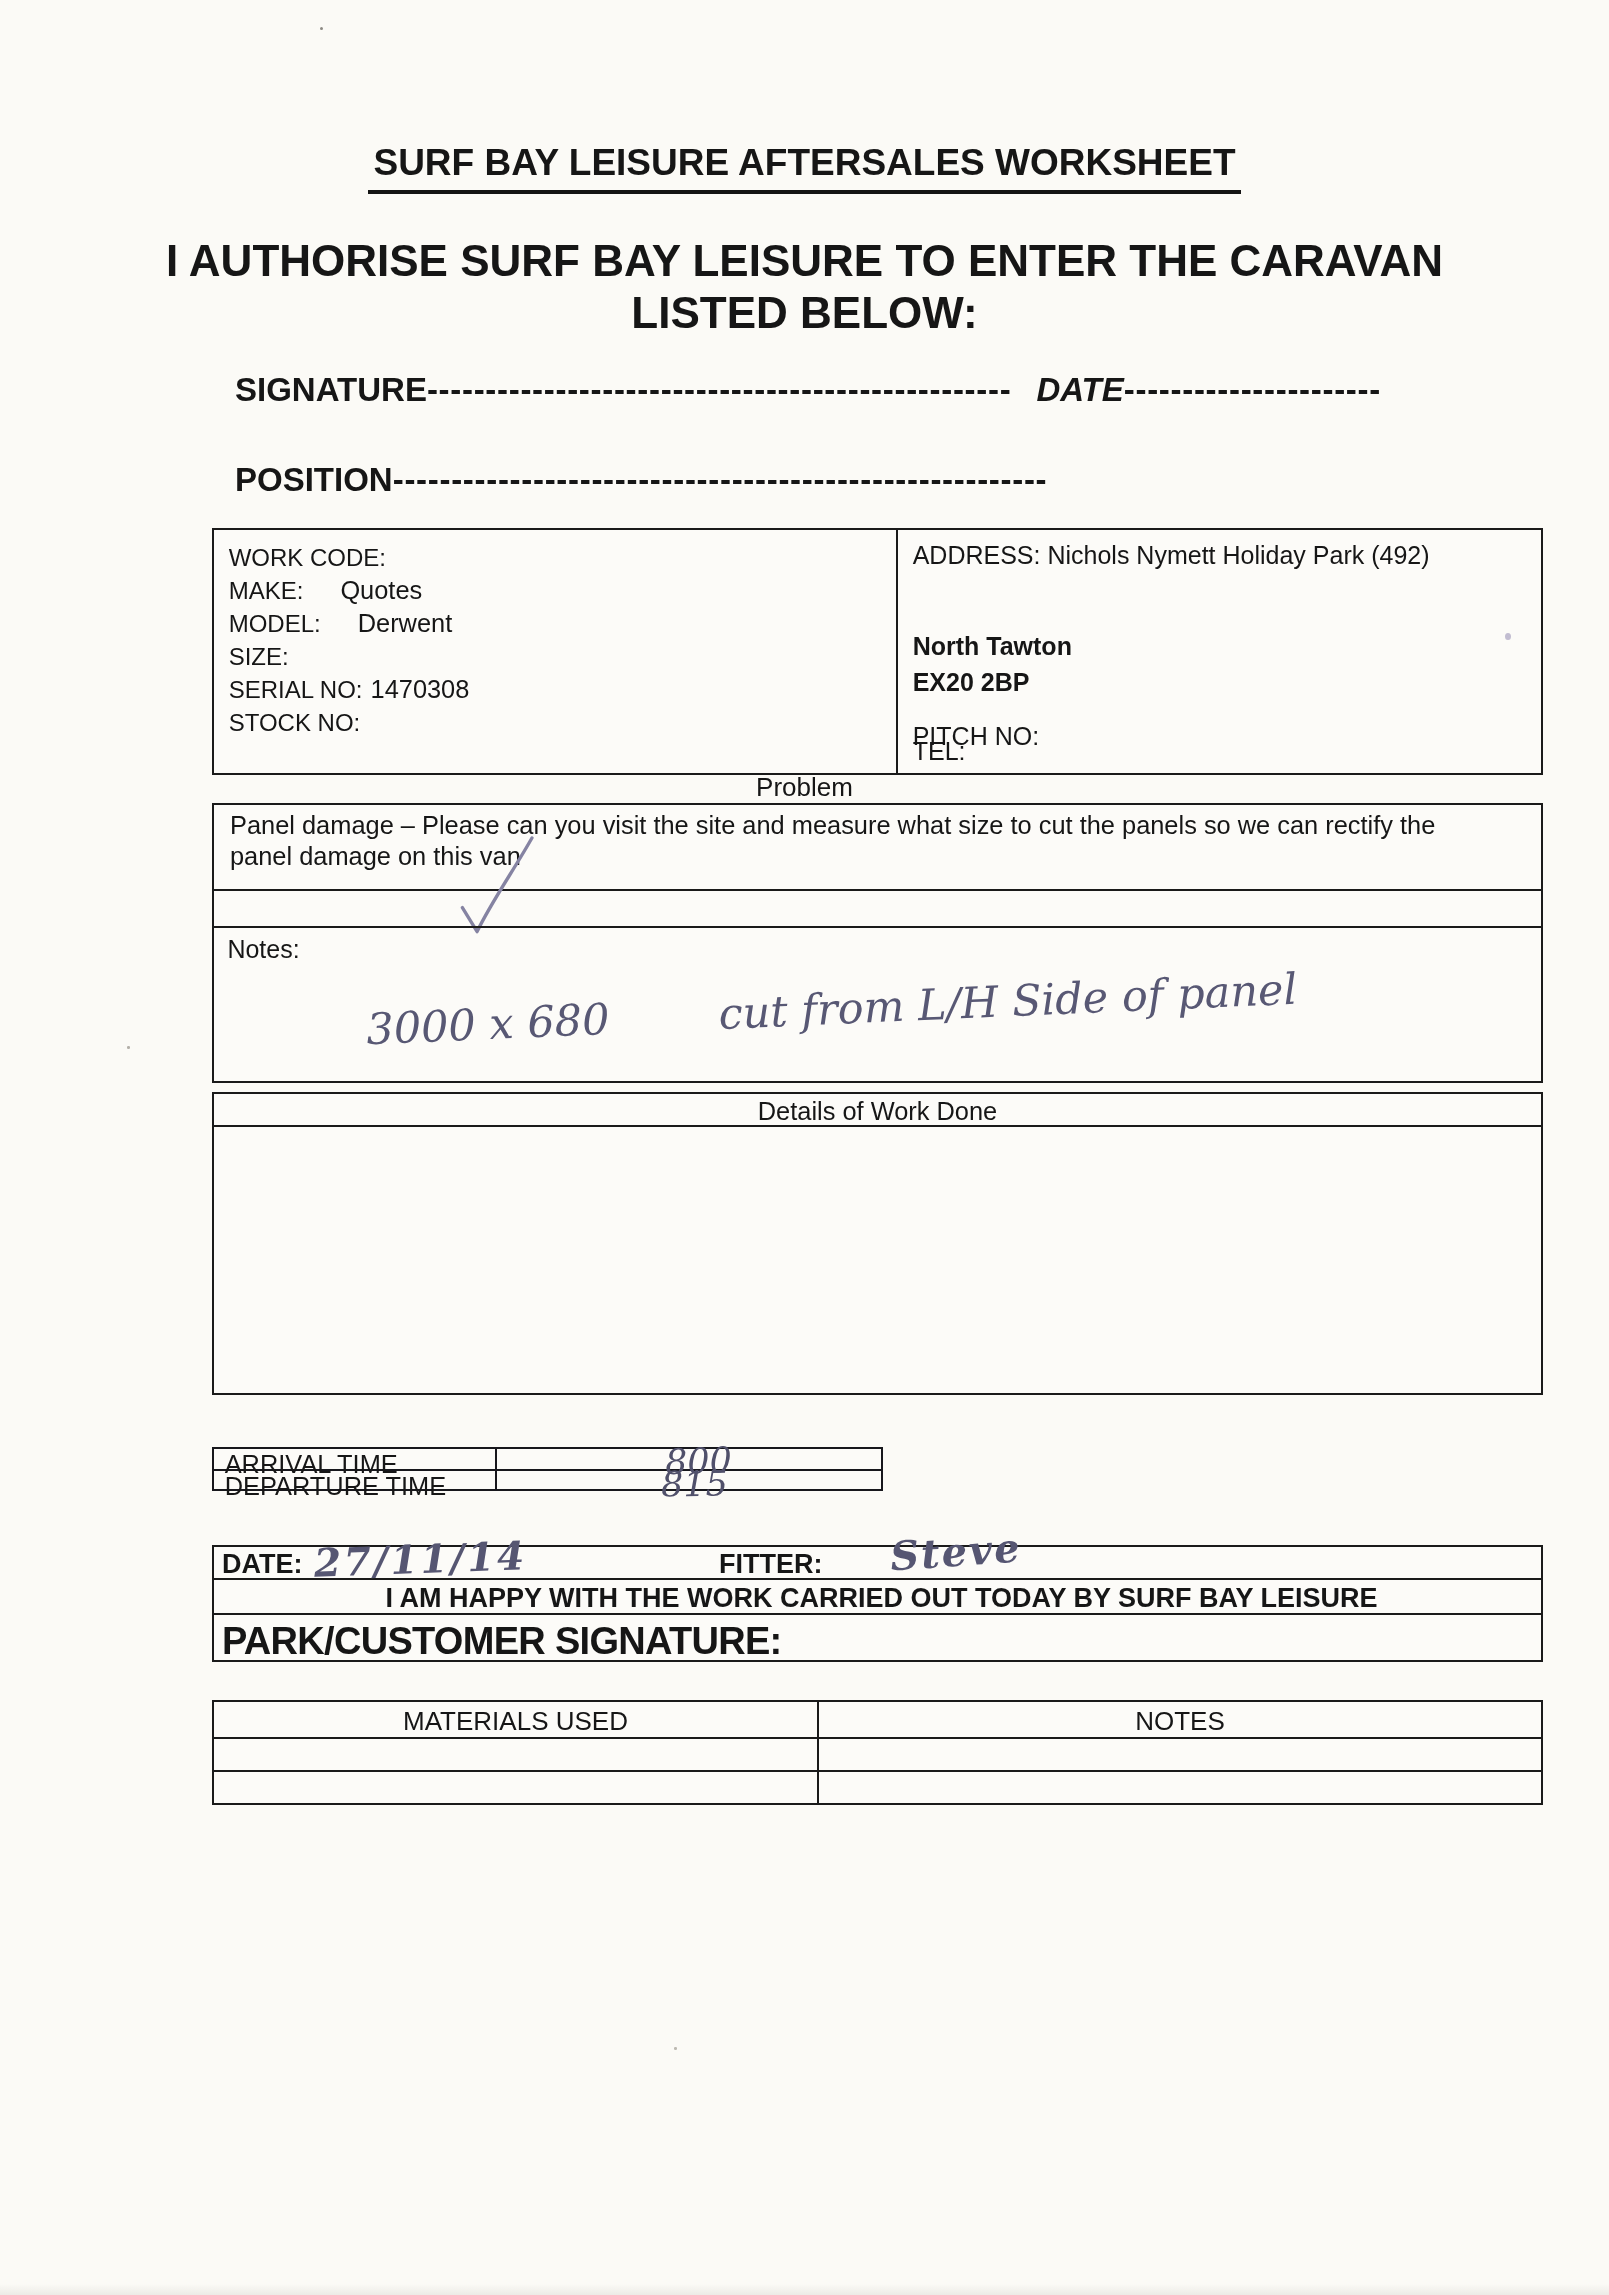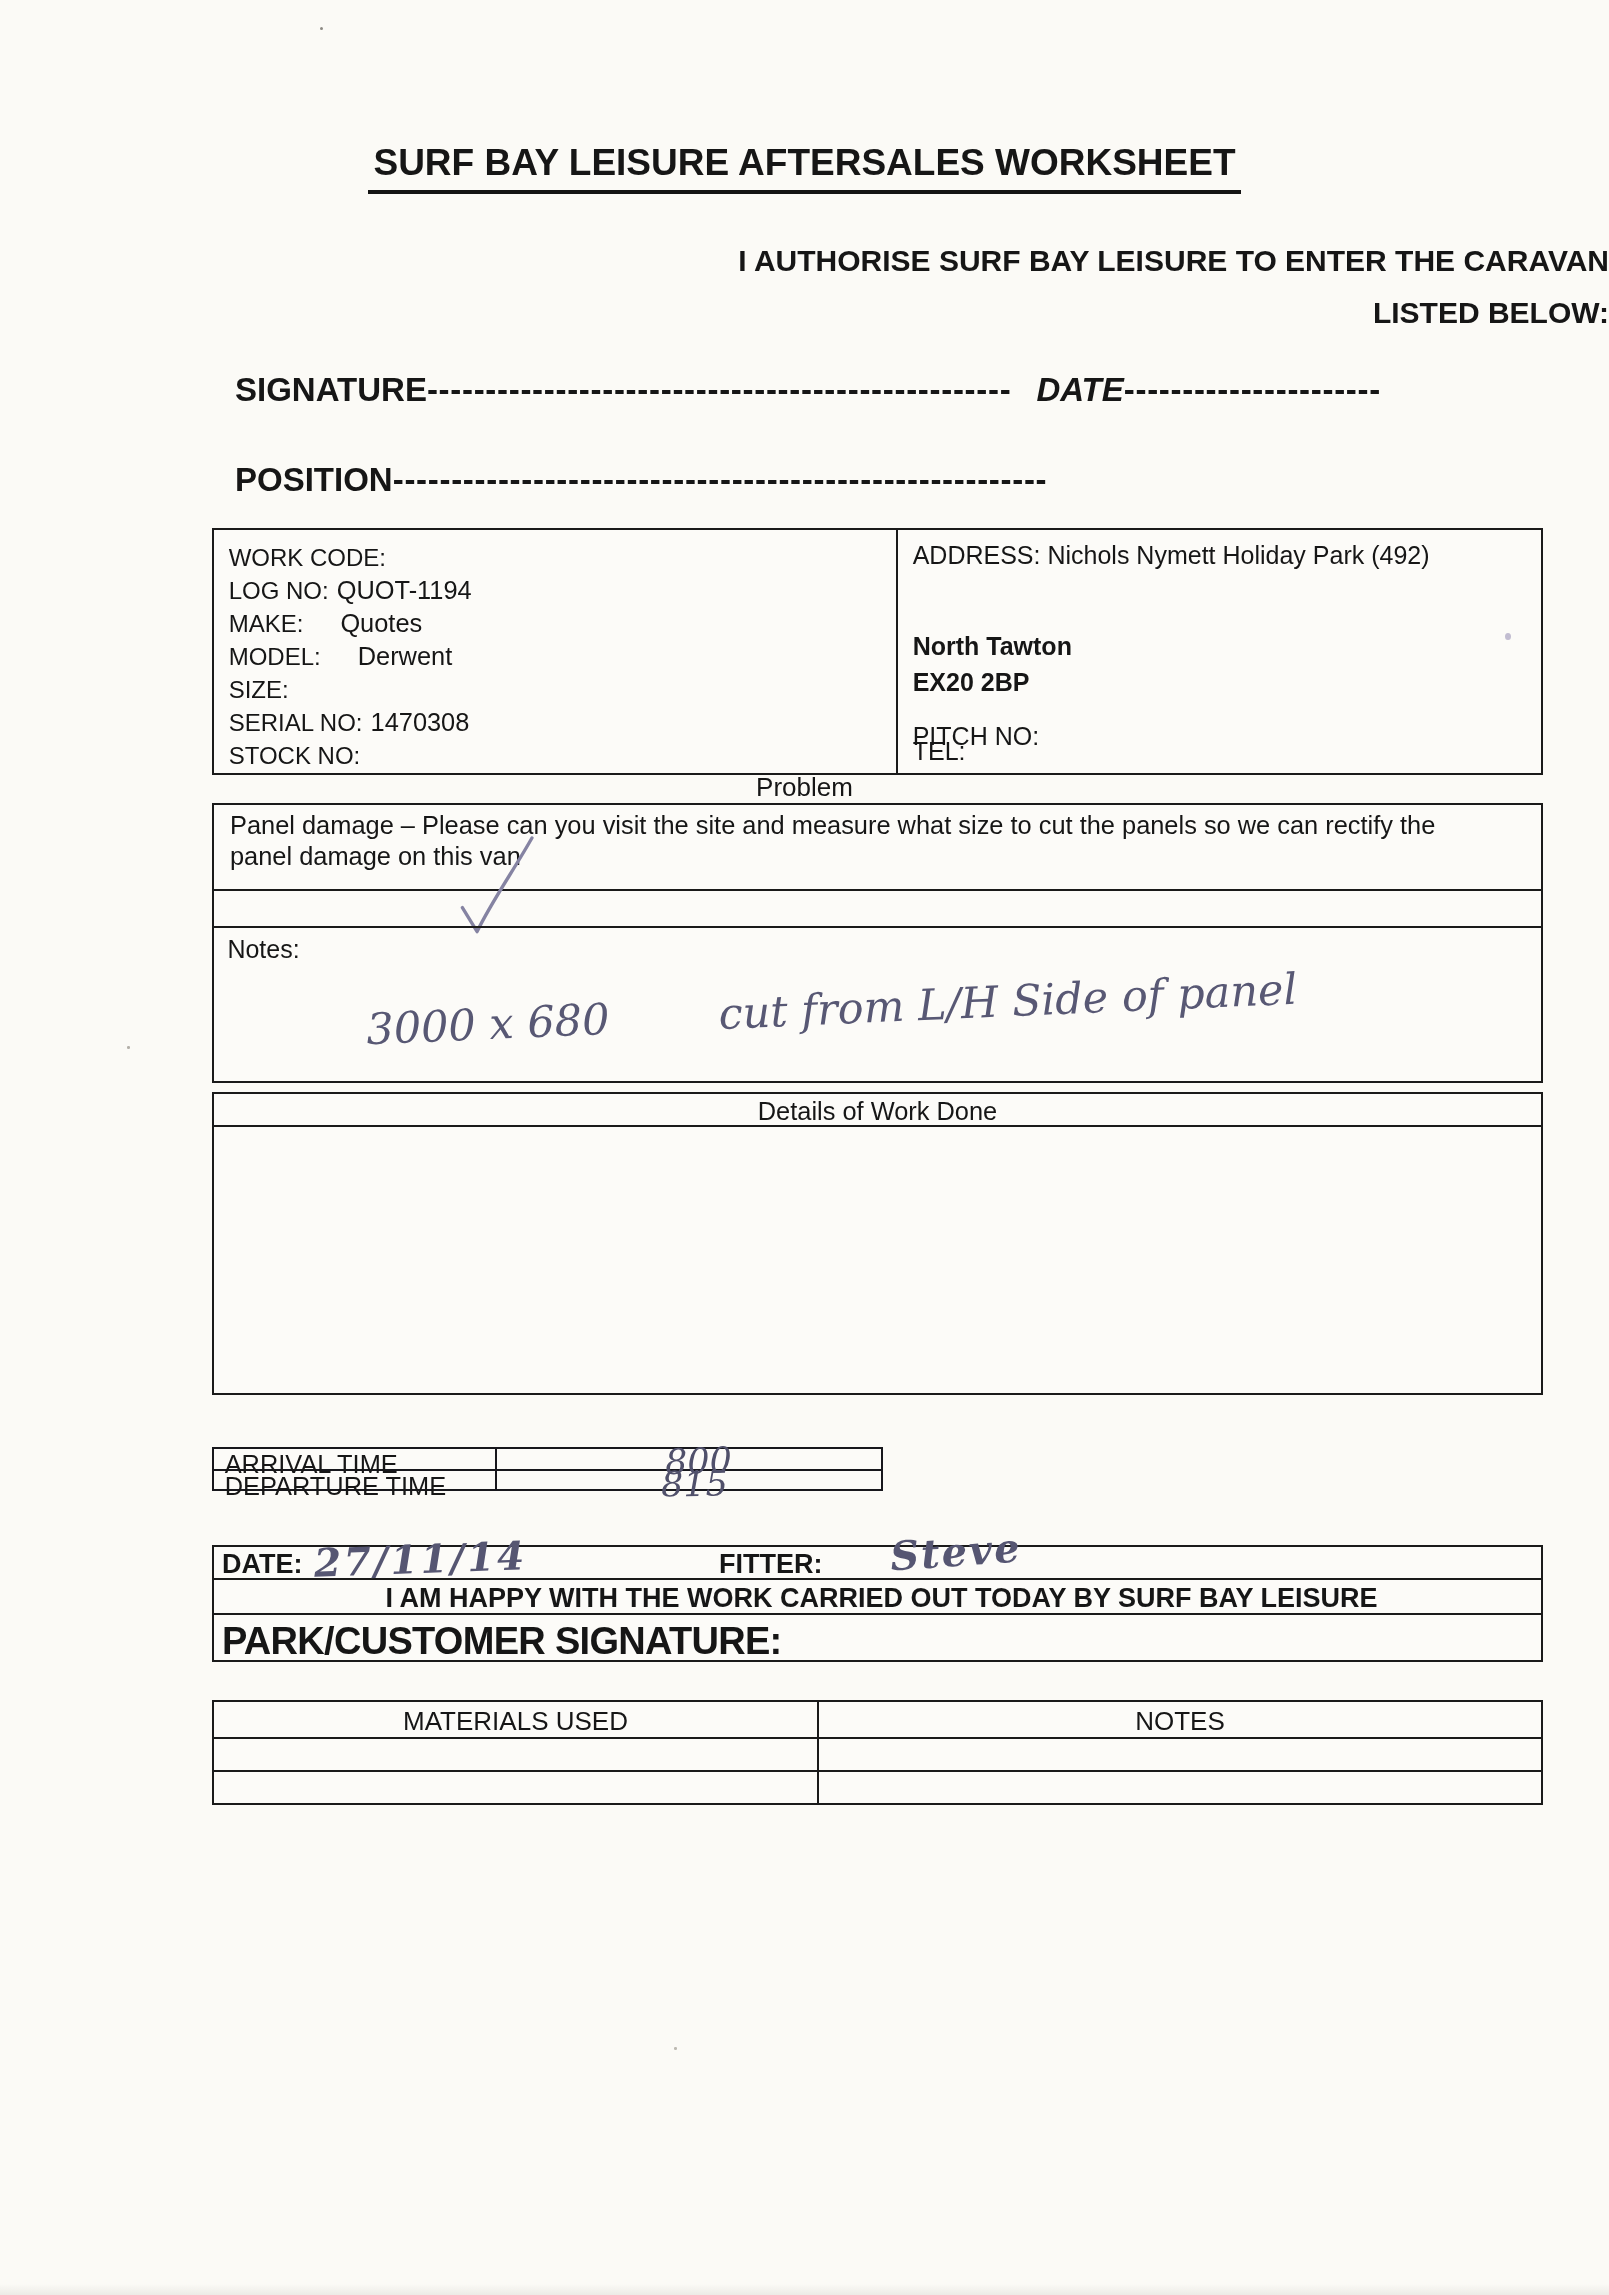--- a/index.html
+++ b/index.html
@@ -10,22 +10,22 @@
     font-family: "Liberation Sans", sans-serif; color: #161616;
   }
   .scan-edge { position:absolute; left:0; bottom:0; width:100%; height:10.7px;
     background: linear-gradient(#fbfaf6, #ecebe6); }
   .speck { position:absolute; border-radius:50%; }
 
   
   .title-wrap { position:absolute; top:142px; left:0; width:100%; text-align:center; }
   .title-wrap span { display:inline-block; font-size:37px; font-weight:bold;
     border-bottom:4.7px solid #141414; padding:0 5.3px 6px; letter-spacing:0; }
-  .auth { position:absolute; top:235px; left:0; width:100%; text-align:right;
-    font-size:30px; font-weight:bold; line-height:52px; letter-spacing:0; }
+  .auth { position:absolute; top:235px; left:0; width:100%; text-align:center;
+    font-size:44px; font-weight:bold; line-height:52px; letter-spacing:0; }
 
   .sig-row, .pos-row { position:absolute; left:235px; font-size:33px; font-weight:bold; white-space:nowrap; }
   .sig-row { top:371px; } .pos-row { top:461px; }
   .dashes { letter-spacing:0.7px; }
   .ml { margin-left:25px;font-style:italic; }
 
   
   .info-boxes { position:absolute; top:528px; left:212px; width:1331px; height:247px;
     border:2.7px solid #1a1a1a; display:flex; background:#fcfbf8; }
   .unit-pane { width:684px; border-right:2.7px solid #1a1a1a; padding:10.7px 14.7px 0; }
@@ -112,21 +112,20 @@
     <span>SIGNATURE</span><span class="dashes">--------------------------------------------------</span><span class="ml">DATE</span><span class="dashes">----------------------</span>
   </div>
 
   <div class="pos-row">
     <span>POSITION</span><span class="dashes">--------------------------------------------------------</span>
   </div>
 
   <div class="info-boxes">
     <div class="unit-pane">
       <div class="unit-row"><span>WORK CODE:</span><span class="val"></span></div>
-      <div class="unit-row"><span>LOG NO:</span><span class="val">QUOT-1194</span></div>
       <div class="unit-row gap"><span>MAKE:</span><span class="val">Quotes</span></div>
       <div class="unit-row gap"><span>MODEL:</span><span class="val">Derwent</span></div>
       <div class="unit-row"><span>SIZE:</span><span class="val"></span></div>
       <div class="unit-row"><span>SERIAL NO:</span><span class="val">1470308</span></div>
       <div class="unit-row"><span>STOCK NO:</span><span class="val"></span></div>
     </div>
     <div class="addr-pane">
       <div class="addr-line">
         <span>ADDRESS:</span>
         <span>Nichols Nymett Holiday Park (492)</span>

